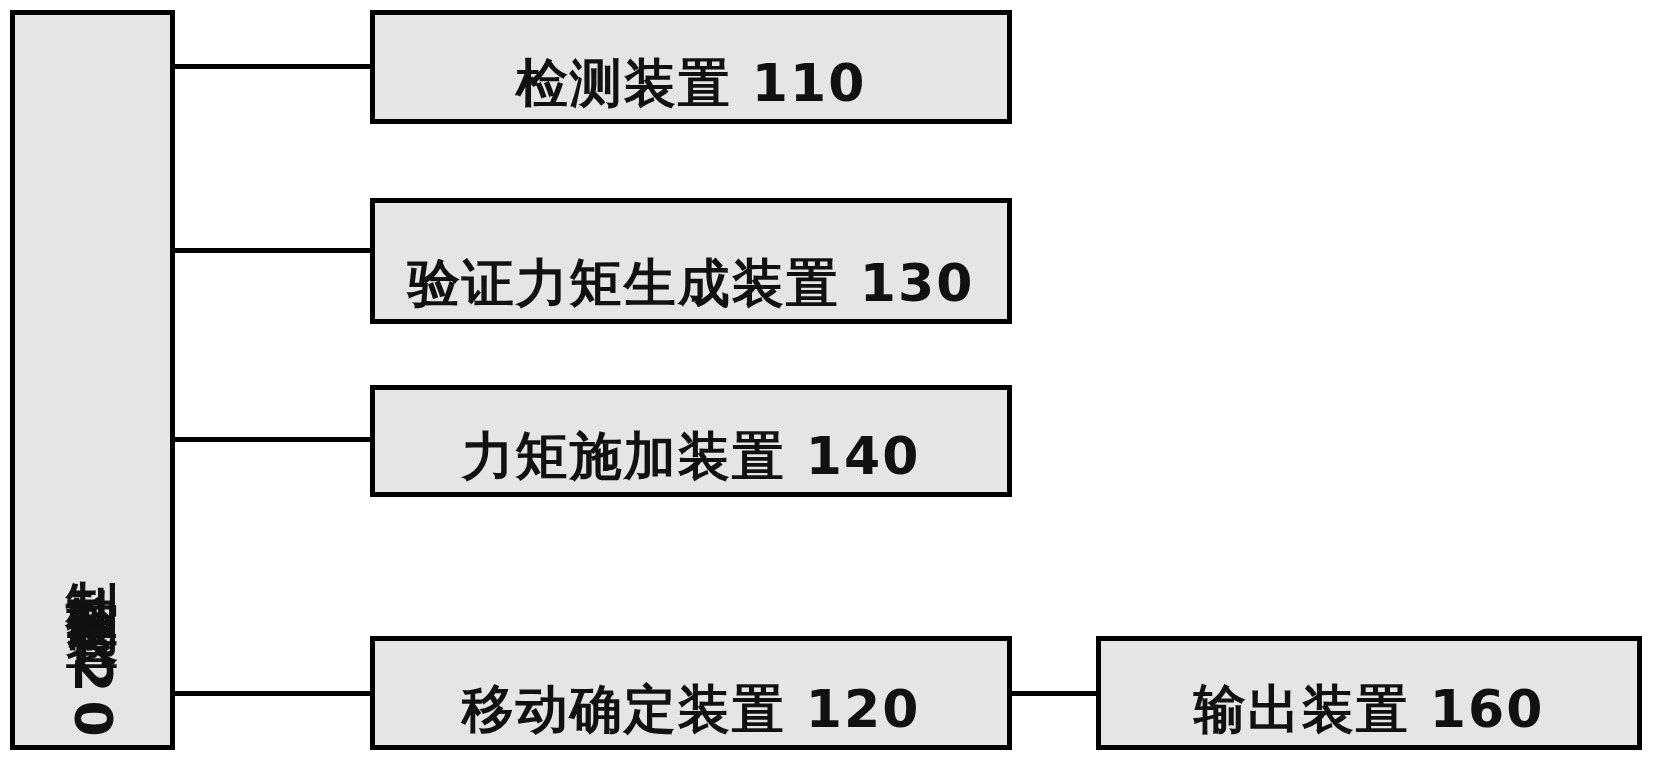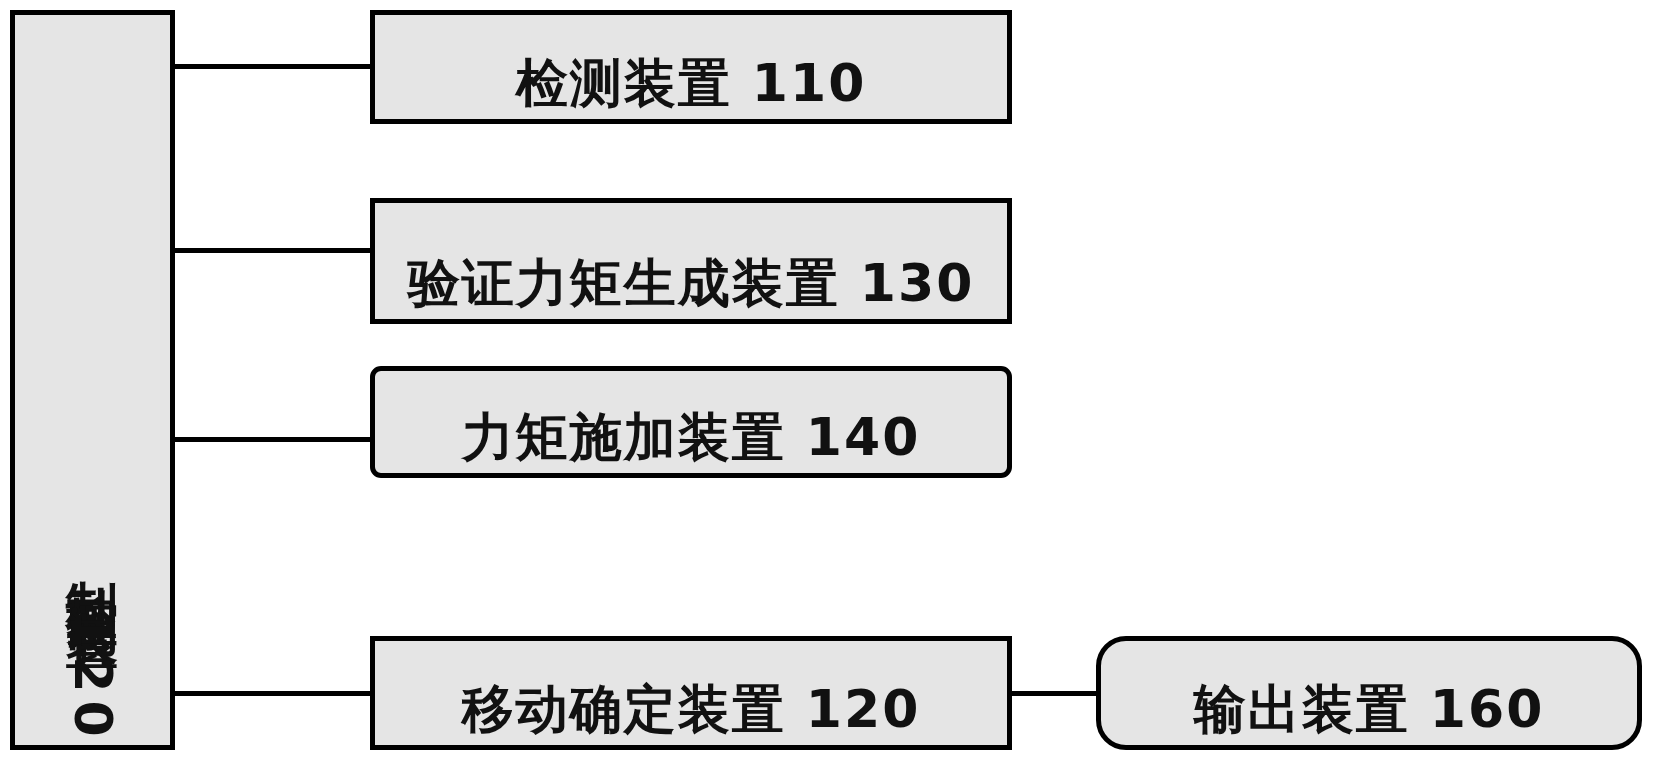--- a/index.html
+++ b/index.html
@@ -32,23 +32,23 @@
   
   .node-vertical .vlabel {
     writing-mode: vertical-rl;
     text-orientation: mixed;
     letter-spacing: 8px;
     line-height: 1;
   }
   .node-brake    { left: 10px;   top: 10px;  width: 165px; height: 740px; }
   .node-detect   { left: 370px;  top: 10px;  width: 642px; height: 114px; }
   .node-verify   { left: 370px;  top: 198px; width: 642px; height: 126px; }
-  .node-apply    { left: 370px;  top: 366px; width: 642px; height: 112px; border-radius: 11px; }
+  .node-apply    { left: 370px;  top: 385px; width: 642px; height: 112px; }
   .node-movement { left: 370px;  top: 636px; width: 642px; height: 114px; }
-  .node-output   { left: 1096px; top: 636px; width: 546px; height: 114px; border-radius: 30px; }
+  .node-output   { left: 1096px; top: 636px; width: 546px; height: 114px; }
 
   .connector {
     position: absolute;
     background: #000000;
     height: 5px;
   }
   .conn-110 { left: 175px;  top: 64px;  width: 195px; }
   .conn-130 { left: 175px;  top: 248px; width: 195px; }
   .conn-140 { left: 175px;  top: 437px; width: 195px; }
   .conn-150 { left: 175px;  top: 691px; width: 195px; }

